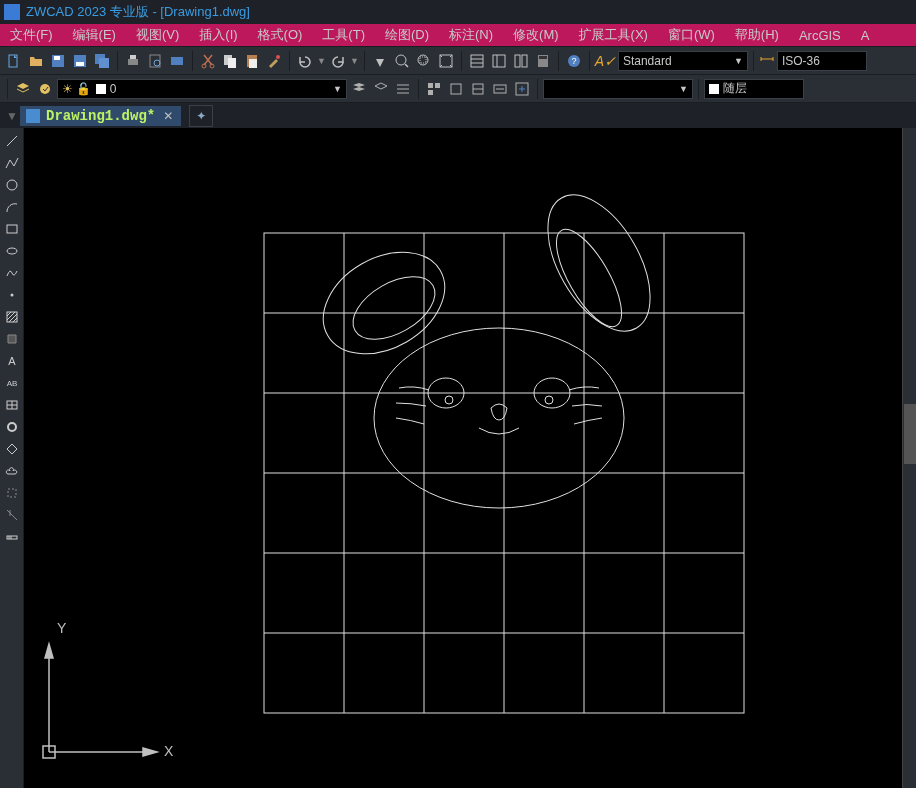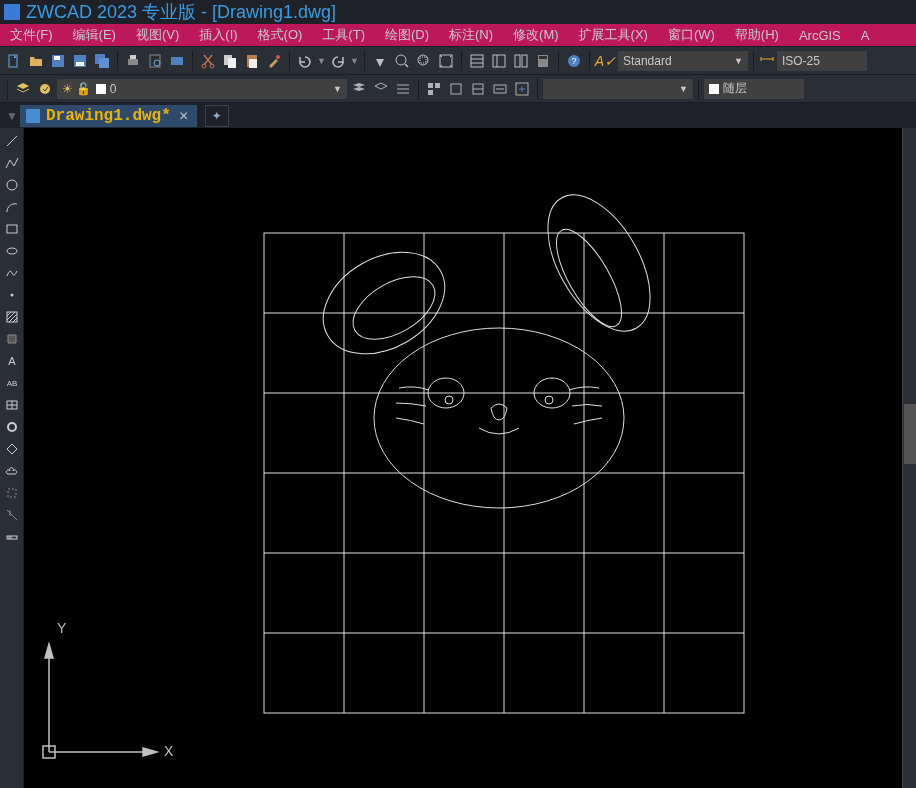--- a/index.html
+++ b/index.html
@@ -1,31 +1,31 @@
 <!DOCTYPE html>
 <html><head>
 <meta charset="utf-8">
 <style>
 * { box-sizing: border-box; margin: 0; padding: 0; }
 body { width: 916px; height: 788px; background: #2a2d33; font-family: "Microsoft YaHei", Arial, sans-serif; font-size: 12px; color: #c0c0c0; overflow: hidden; position: relative; }
 .titlebar { height: 24px; background: #1e2228; display: flex; align-items: center; padding-left: 4px; }
 .titlebar .logo { width: 16px; height: 16px; background: #3a7bd5; margin-right: 6px; }
-.titlebar .title { color: #3a9be0; font-size: 18px; }
+.titlebar .title { color: #3a9be0; font-size: 13px; }
 .menubar { height: 22px; background: #be185d; display: flex; align-items: center; }
 .menubar .menu-item { padding: 0 10px; color: #c8c8c8; cursor: pointer; font-size: 13px; }
 .toolbar-row { height: 28px; background: #2a2e35; border-top: 1px solid #1a1d22; display: flex; align-items: center; padding: 0 4px; gap: 2px; }
 .tb-btn { width: 20px; height: 20px; display: flex; align-items: center; justify-content: center; cursor: pointer; }
 .tb-sep { width: 1px; height: 20px; background: #1a1d22; margin: 0 3px; }
-.dropdown { display: flex; align-items: center; background: #404040; border: 1px solid #3a4048; padding: 0 4px; height: 20px; min-width: 80px; cursor: pointer; color: #c8c8c8; }
+.dropdown { display: flex; align-items: center; background: #000000; border: 1px solid #3a4048; padding: 0 4px; height: 20px; min-width: 80px; cursor: pointer; color: #c8c8c8; }
 .dropdown .arrow { margin-left: auto; font-size: 9px; }
 .tabbar { height: 26px; background: #1e2228; border-top: 1px solid #1a1d22; display: flex; align-items: center; padding-left: 4px; }
 .chev { width: 16px; height: 20px; color: #666; display:flex;align-items:center;justify-content:center;cursor:pointer; }
 .doc-tab { display: flex; align-items: center; background: #2f4a6b; padding: 2px 6px; gap: 6px; }
 .doc-icon { width: 14px; height: 14px; background: #4a8cd0; }
-.doc-tab .label { font-family: "Courier New", monospace; font-size: 16px; font-weight: bold; color: #eab308; }
+.doc-tab .label { font-family: "Courier New", monospace; font-size: 14px; font-weight: bold; color: #bef264; }
 .doc-tab .close { color: #c0c0c0; cursor: pointer; padding: 0 2px; }
 .doc-add { width: 24px; height: 22px; margin-left: 8px; border:1px solid #3a4048;display:flex;align-items:center;justify-content:center;cursor:pointer;color:#8aa8c8; }
 .main { display: flex; height: 690px; }
 .lefttool { width: 24px; background: #2a2e35; border-right: 1px solid #1a1d22; display: flex; flex-direction: column; align-items: center; gap: 4px; padding-top: 4px; }
 .lt-btn { width: 18px; height: 18px; cursor: pointer; display:flex;align-items:center;justify-content:center; }
 .canvas { flex: 1; background: #000; position: relative; overflow: hidden; }
 svg.icon { width:16px;height:16px; }
 svg.icon14 { width:14px;height:14px; }
 </style>
 </head>
@@ -203,21 +203,21 @@
   <span style="color:#e8a830;font-size:14px;font-style:italic">A✓</span>
   <div class="dropdown" style="min-width:130px">
     <span>Standard</span>
     <span class="arrow">▼</span>
   </div>
   <div class="tb-sep"></div>
   <span><svg class="icon" viewBox="0 0 16 16">
         <path d="M2 8 h12 M2 6 v4 M14 6 v4" stroke="#e8a830" fill="none"></path>
       </svg></span>
   <div class="dropdown" style="min-width:90px">
-    <span>ISO-25</span>
+    <span>ISO-36</span>
   </div>
 </div>
 
 <div class="toolbar-row">
   <div class="tb-sep"></div>
   <div class="tb-btn">
       <svg class="icon" viewBox="0 0 16 16">
         <path d="M2 5 L8 2 L14 5 L8 8 Z" fill="#e0c060"></path>
         <path d="M2 8 L8 11 L14 8" fill="none" stroke="#e0c060"></path>
       </svg>

